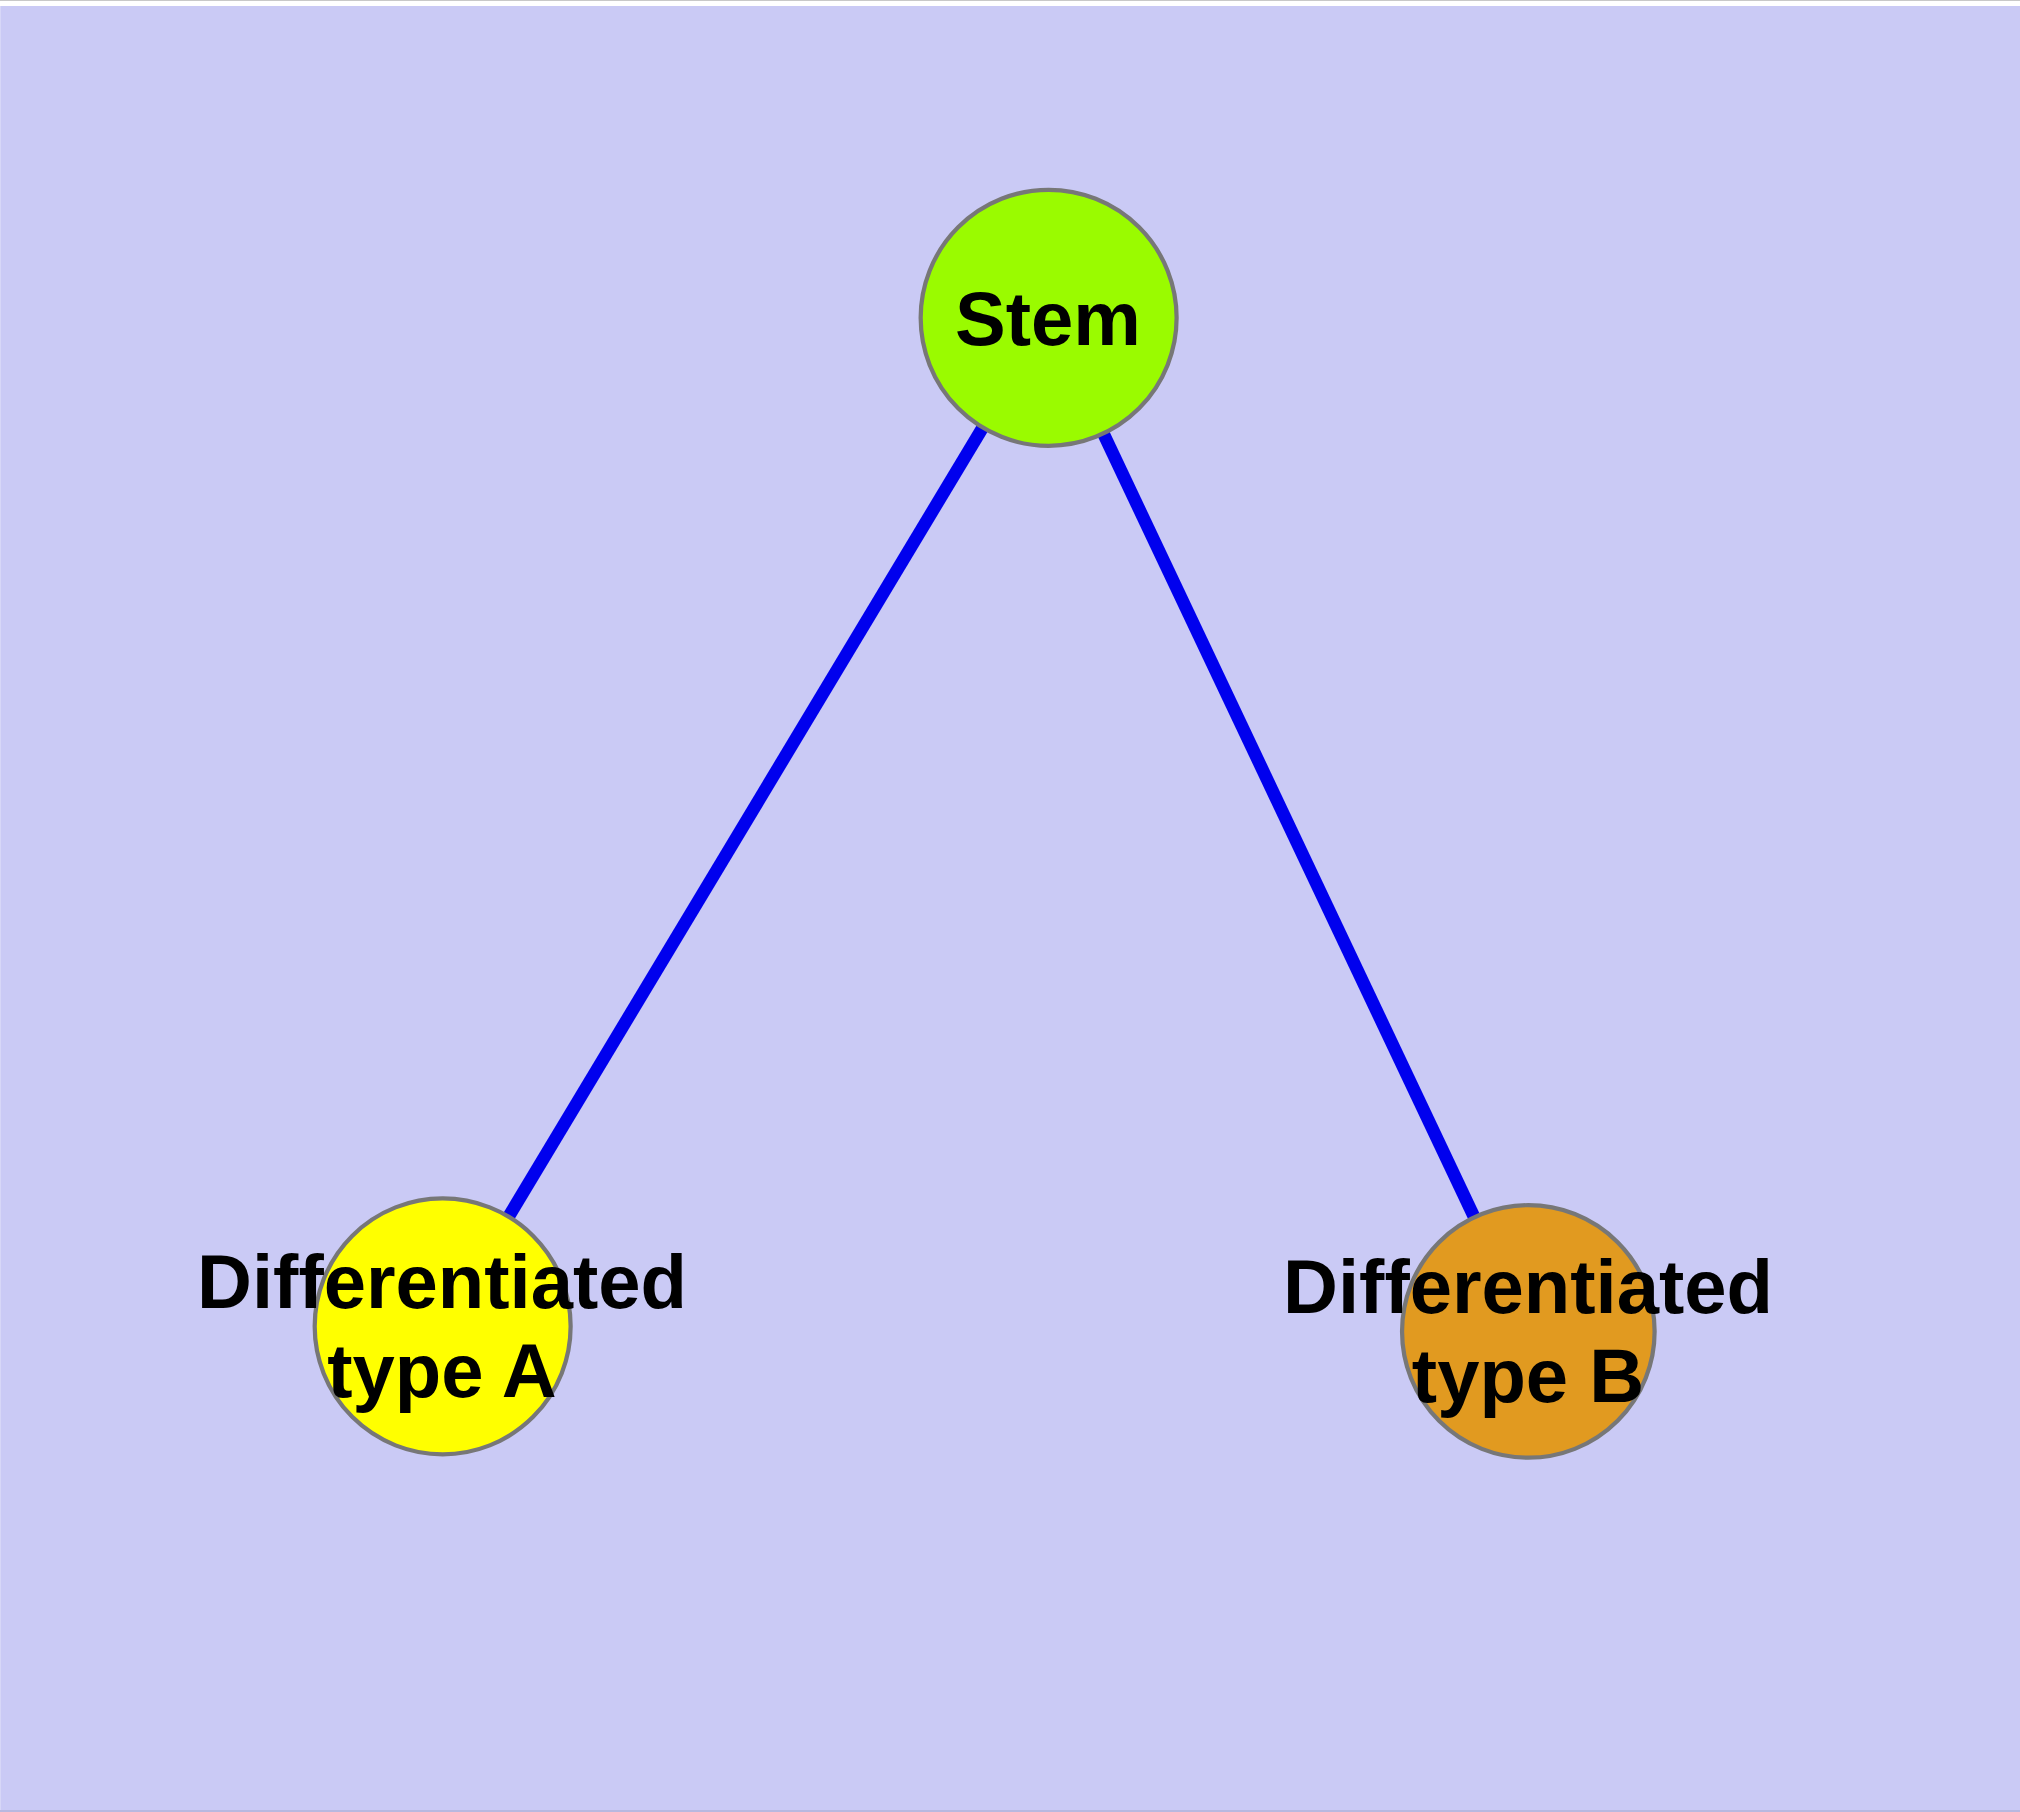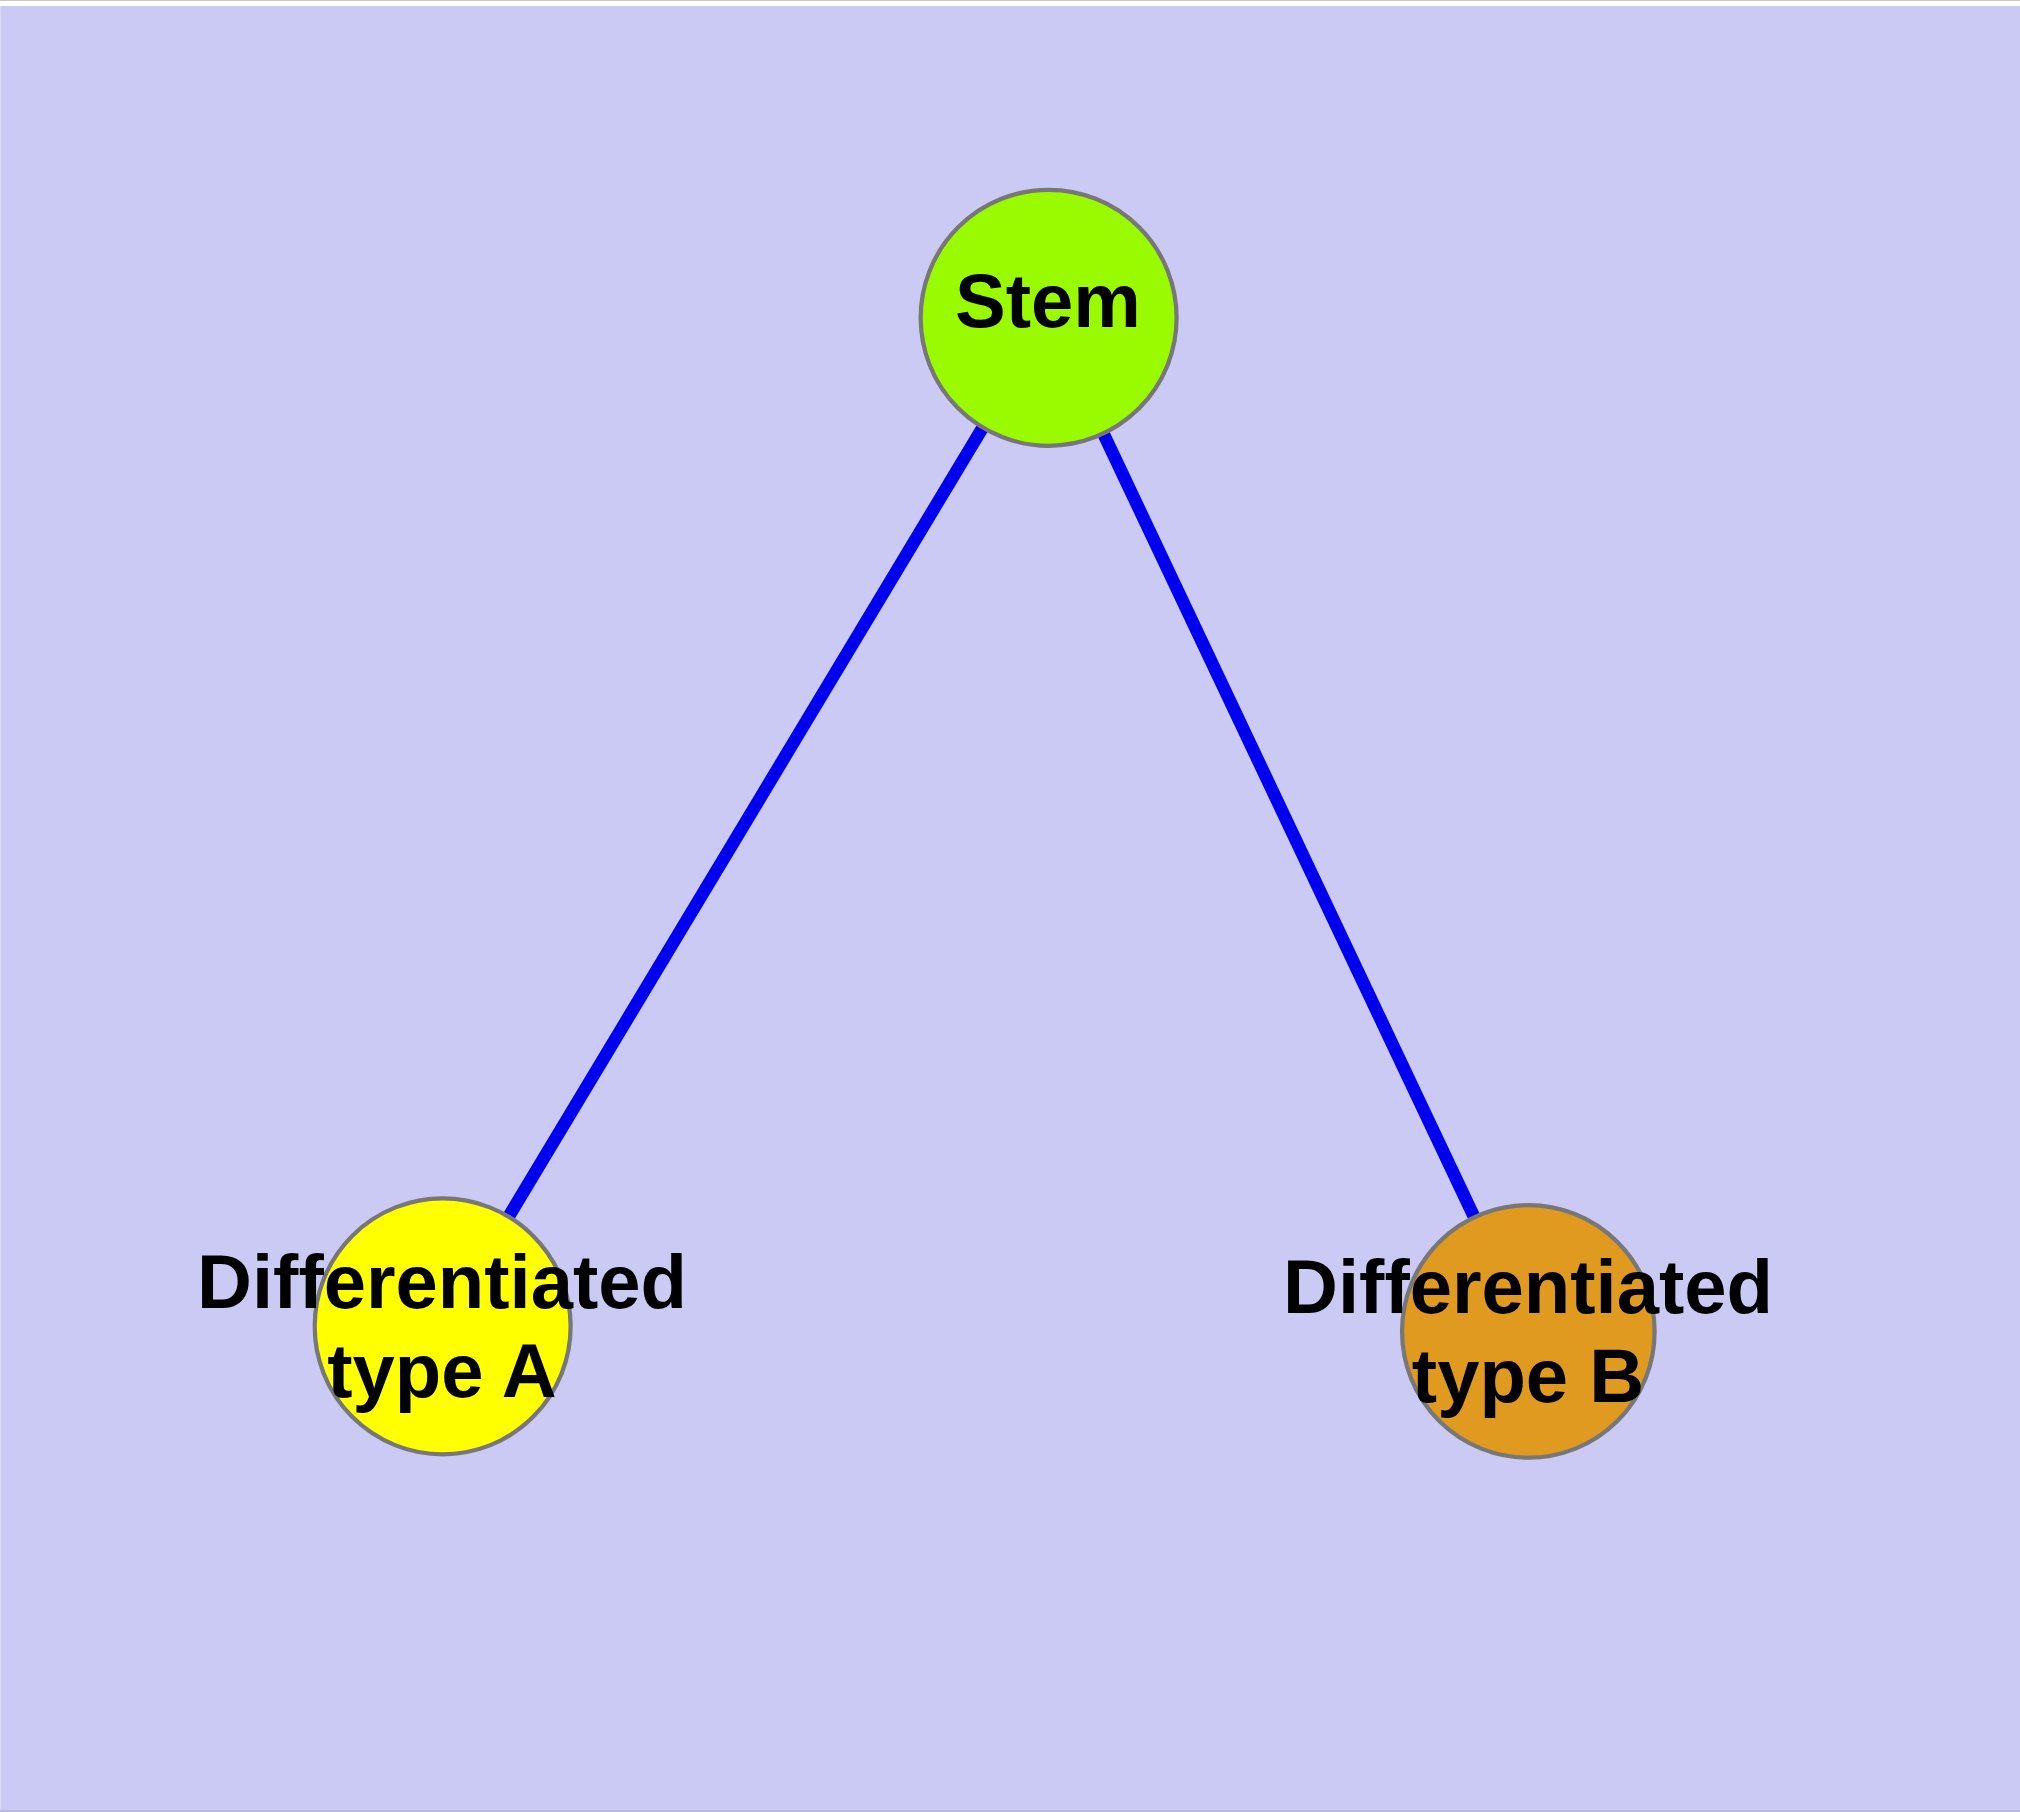--- a/index.html
+++ b/index.html
@@ -76,21 +76,21 @@
 
     <line class="edge" x1="1237" y1="375" x2="1803" y2="1571" stroke="#0000ee"></line>
 
     <circle class="node" cx="1237" cy="375" r="151" fill="#9afb00"></circle>
 
     <circle class="node" cx="522" cy="1565" r="151" fill="#ffff00"></circle>
 
     <circle class="node" cx="1803" cy="1571" r="149" fill="#e19a20"></circle>
   </svg>
 
-  <div class="node-label" style="left:1048px; top:300px;">Stem</div>
+  <div class="node-label" style="left:1048px; top:318px;">Stem</div>
 
   <div class="node-label" style="left:442px; top:1326px;">Differentiated
 type A</div>
 
   <div class="node-label" style="left:1528px; top:1331px;">Differentiated
 type B</div>
 
   <div class="top-strip"></div>
   <div class="bottom-strip"></div>
 

